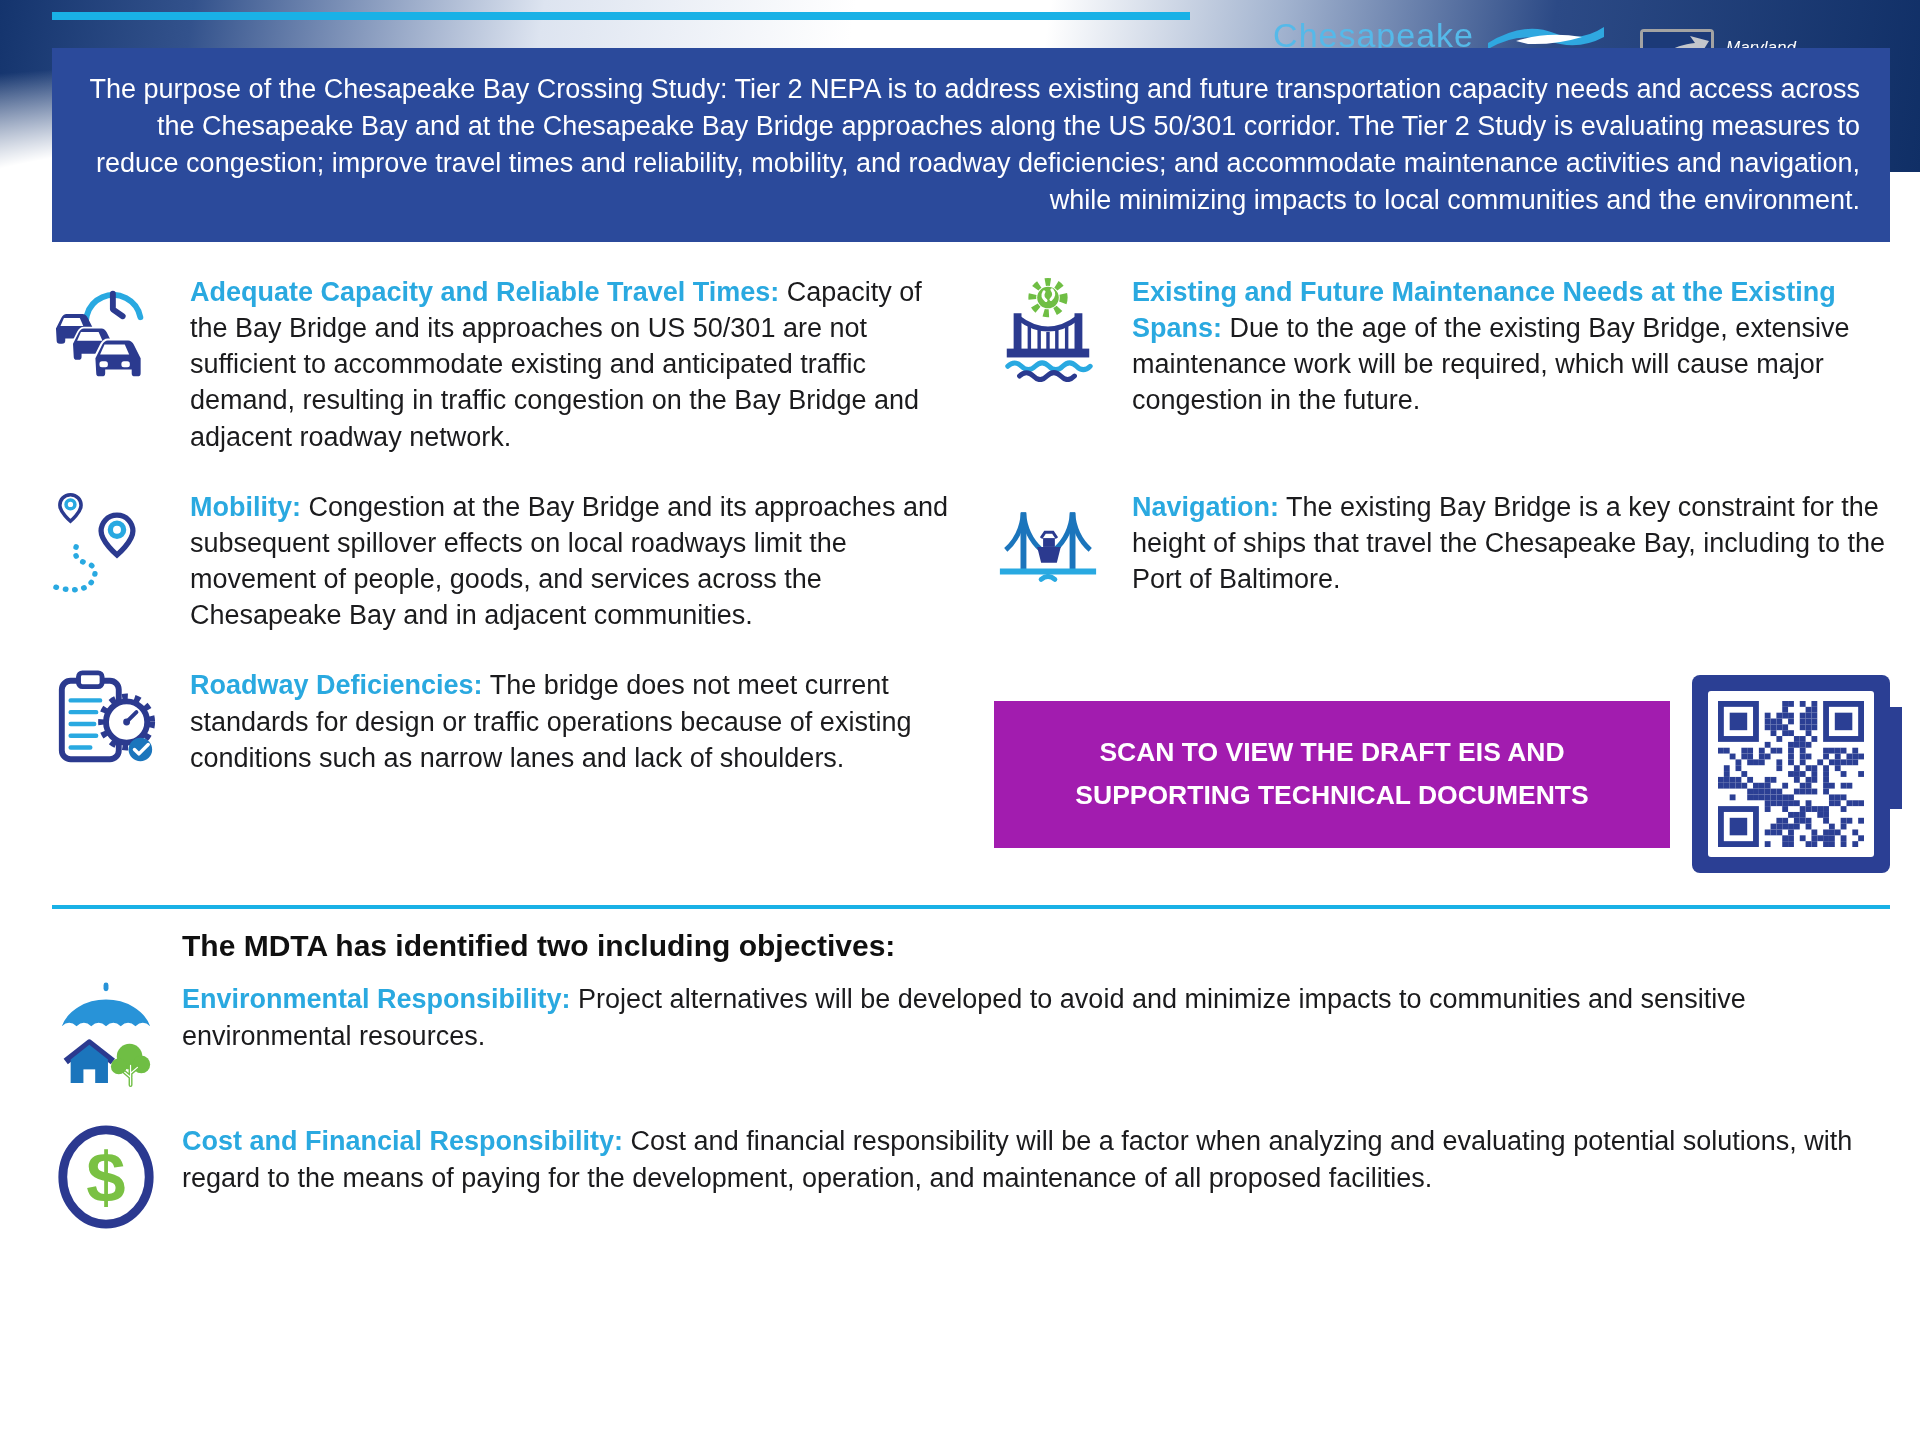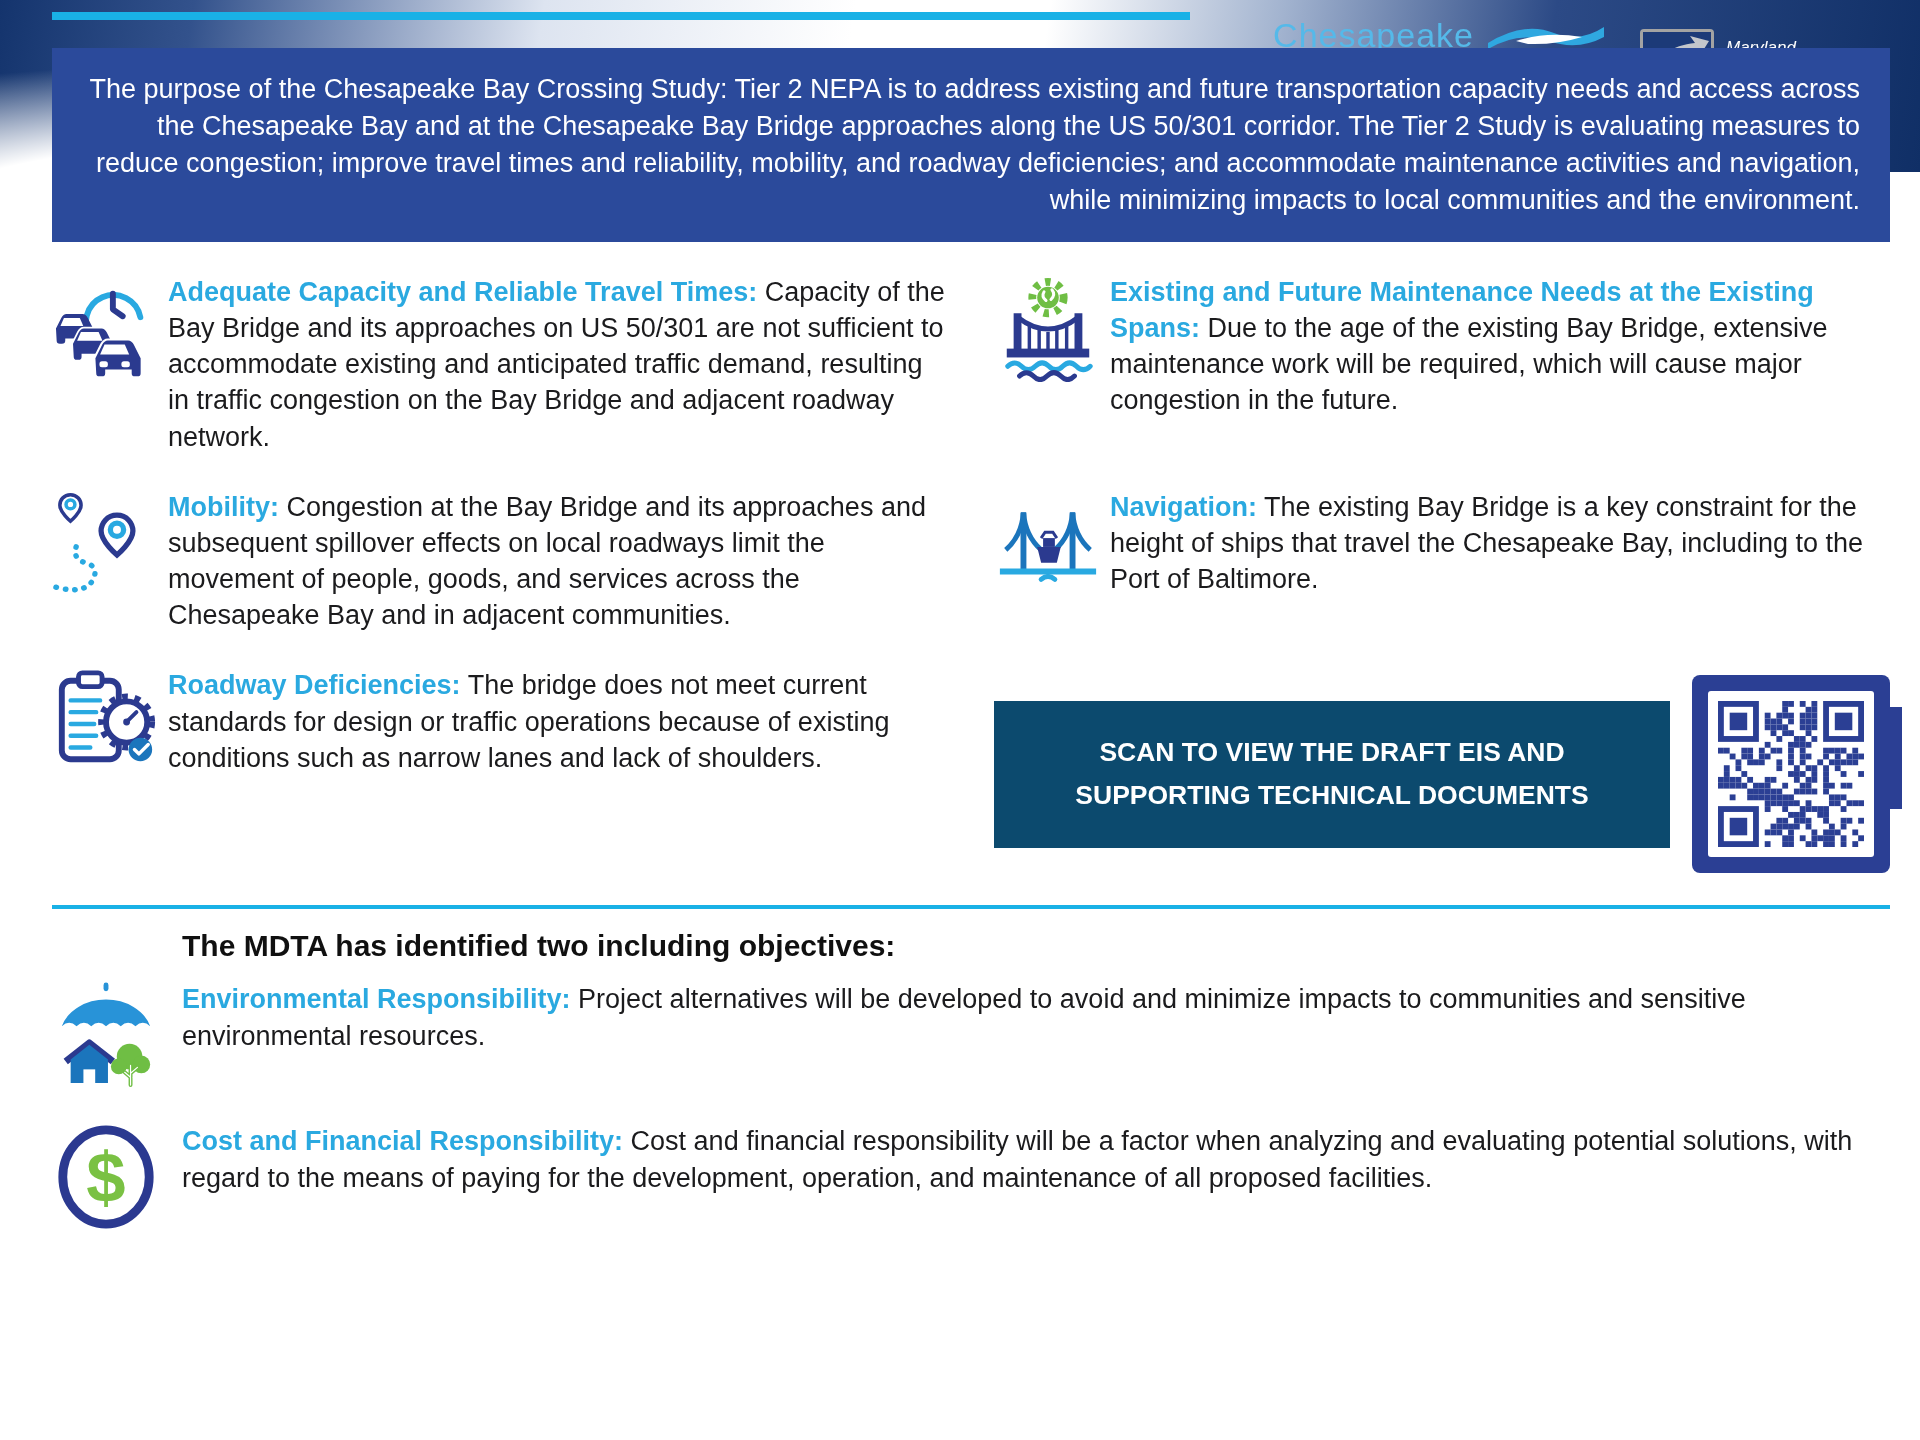--- a/index.html
+++ b/index.html
@@ -31,28 +31,28 @@
   .mdta-name{color:#ffffff;font-size:17px;line-height:1.25;width:150px;font-style:italic;}
   
   .content{position:relative;padding:0 30px 0 52px;}
   .page-title{margin:0;padding-top:76px;font-size:62px;font-weight:bold;color:#203e7d;letter-spacing:-1px;}
   .title-rule{width:1138px;height:8px;background:#19b1e6;margin-top:12px;}
   .purpose-box{
     margin-top:28px;background:#2b4a9b;color:#ffffff;
     font-size:27px;line-height:1.37;padding:23px 30px;text-align:right;
   }
   .needs{margin-top:32px;display:grid;grid-template-columns:1fr 1fr;column-gap:46px;row-gap:34px;}
-  .need{display:flex;gap:8px;align-items:flex-start;}
+  .need{display:flex;gap:30px;align-items:flex-start;}
   .need-icon{width:108px;height:108px;flex:0 0 108px;}
   .need-text{font-size:27px;line-height:1.34;}
   .need-heading{color:#2aa9e0;font-weight:bold;}
   
   .qr-row{display:flex;align-items:center;gap:22px;margin-top:8px;}
   .scan-banner{
-    flex:1;background:#0c4a6e;color:#ffffff;text-align:center;
+    flex:1;background:#a21caf;color:#ffffff;text-align:center;
     font-weight:bold;font-size:26.5px;line-height:1.65;padding:30px 40px;
   }
   .qr-frame{
     width:198px;height:198px;background:#2b3f94;border-radius:8px;position:relative;
     display:flex;align-items:center;justify-content:center;flex:0 0 198px;
   }
   .qr-frame::after{content:"";position:absolute;right:-12px;top:32px;height:102px;width:16px;background:#2b3f94;}
   .qr-white{width:166px;height:166px;background:#ffffff;border-radius:3px;display:flex;align-items:center;justify-content:center;}
   .qr-svg{width:146px;height:146px;display:block;}
   

